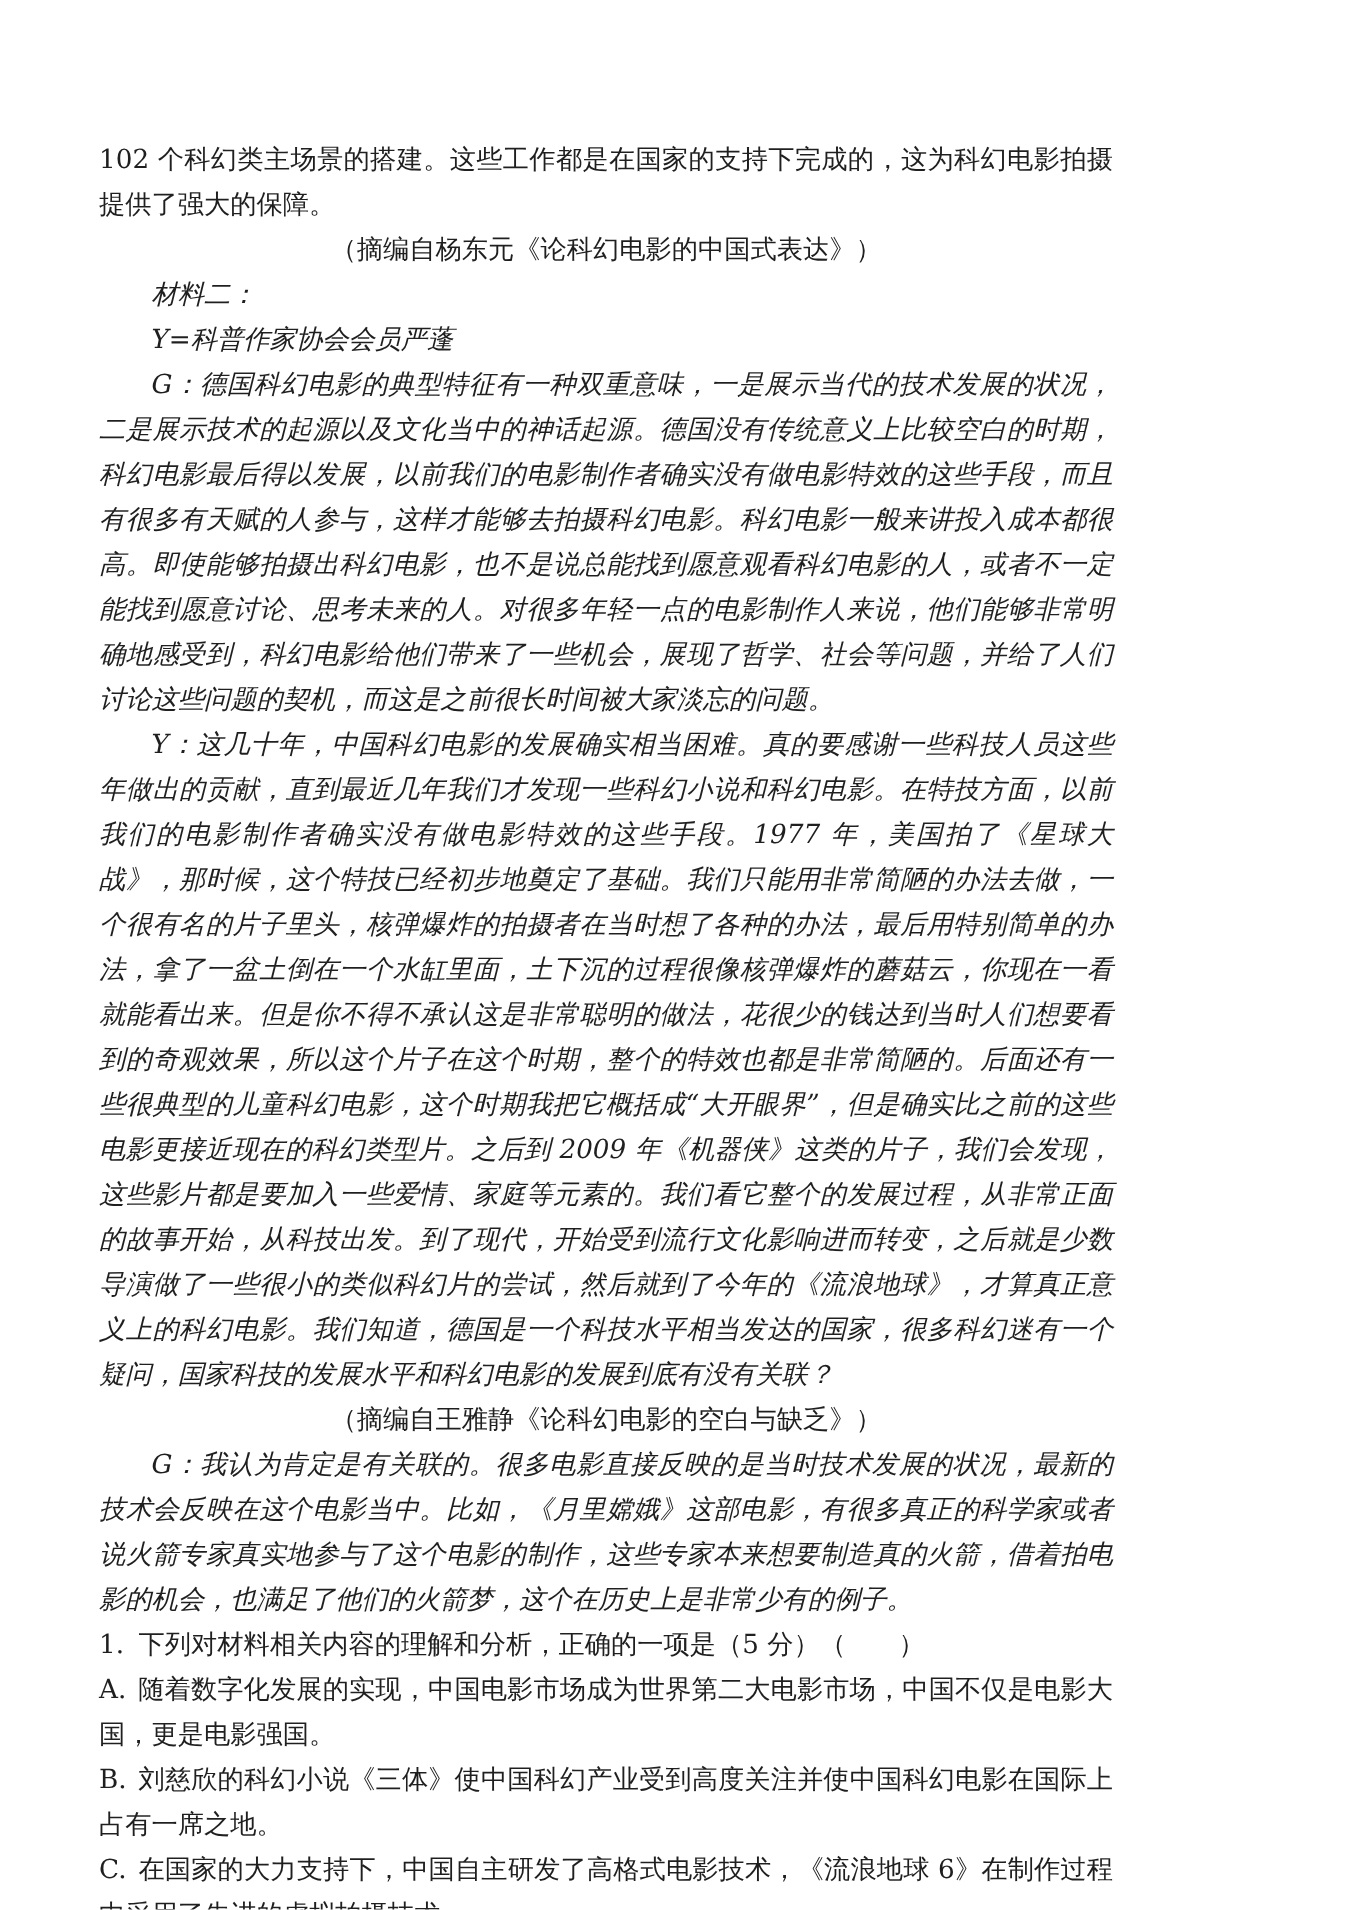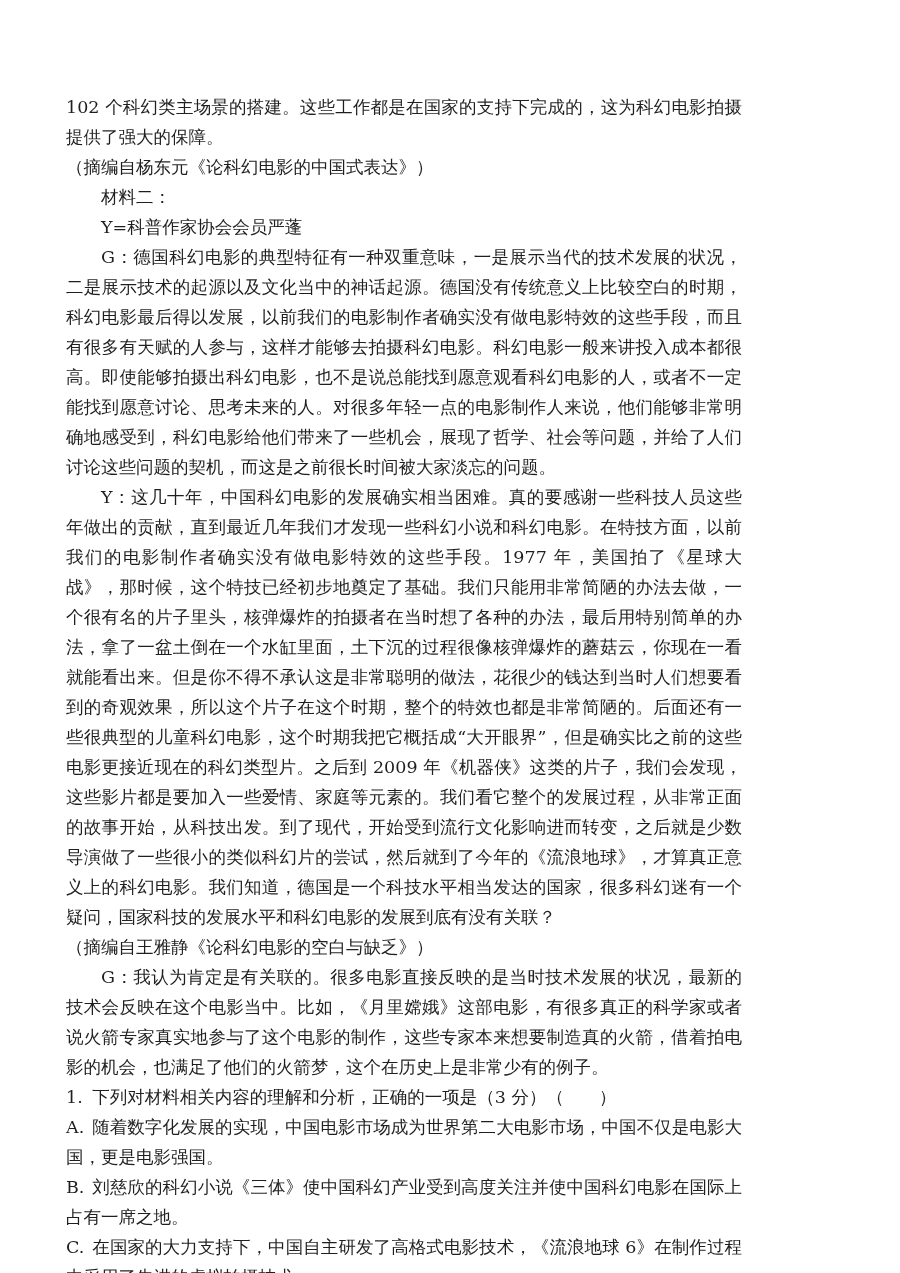--- a/index.html
+++ b/index.html
@@ -23,22 +23,22 @@
     font-size: 17.5px;
     line-height: 30px;
     color: var(--ink);
   }
   .para {
     margin: 0;
     text-align: justify;
     text-justify: inter-character;
     word-break: break-all;
   }
-  .indent { text-indent: 2em; }
-  .align-right { text-align: left; }
+  .indent { text-indent: 2em; font-style: italic; }
+  .align-right { text-align: center; }
   .opt-label { margin-right: 0.45em; }
   .q-number { margin-right: 0.55em; }
 </style>
 </head>
 <body>
 
 <div class="page">
 
   <p class="para">102 个科幻类主场景的搭建。这些工作都是在国家的支持下完成的，这为科幻电影拍摄提供了强大的保障。</p>
 
@@ -52,21 +52,21 @@
   <p class="para indent">G：德国科幻电影的典型特征有一种双重意味，一是展示当代的技术发展的状况，二是展示技术的起源以及文化当中的神话起源。德国没有传统意义上比较空白的时期，科幻电影最后得以发展，以前我们的电影制作者确实没有做电影特效的这些手段，而且有很多有天赋的人参与，这样才能够去拍摄科幻电影。科幻电影一般来讲投入成本都很高。即使能够拍摄出科幻电影，也不是说总能找到愿意观看科幻电影的人，或者不一定能找到愿意讨论、思考未来的人。对很多年轻一点的电影制作人来说，他们能够非常明确地感受到，科幻电影给他们带来了一些机会，展现了哲学、社会等问题，并给了人们讨论这些问题的契机，而这是之前很长时间被大家淡忘的问题。</p>
 
   <p class="para indent">Y：这几十年，中国科幻电影的发展确实相当困难。真的要感谢一些科技人员这些年做出的贡献，直到最近几年我们才发现一些科幻小说和科幻电影。在特技方面，以前我们的电影制作者确实没有做电影特效的这些手段。1977 年，美国拍了《星球大战》，那时候，这个特技已经初步地奠定了基础。我们只能用非常简陋的办法去做，一个很有名的片子里头，核弹爆炸的拍摄者在当时想了各种的办法，最后用特别简单的办法，拿了一盆土倒在一个水缸里面，土下沉的过程很像核弹爆炸的蘑菇云，你现在一看就能看出来。但是你不得不承认这是非常聪明的做法，花很少的钱达到当时人们想要看到的奇观效果，所以这个片子在这个时期，整个的特效也都是非常简陋的。后面还有一些很典型的儿童科幻电影，这个时期我把它概括成“大开眼界”，但是确实比之前的这些电影更接近现在的科幻类型片。之后到 2009 年《机器侠》这类的片子，我们会发现，这些影片都是要加入一些爱情、家庭等元素的。我们看它整个的发展过程，从非常正面的故事开始，从科技出发。到了现代，开始受到流行文化影响进而转变，之后就是少数导演做了一些很小的类似科幻片的尝试，然后就到了今年的《流浪地球》，才算真正意义上的科幻电影。我们知道，德国是一个科技水平相当发达的国家，很多科幻迷有一个疑问，国家科技的发展水平和科幻电影的发展到底有没有关联？</p>
 
   <p class="para align-right">（摘编自王雅静《论科幻电影的空白与缺乏》）</p>
 
   <p class="para indent">G：我认为肯定是有关联的。很多电影直接反映的是当时技术发展的状况，最新的技术会反映在这个电影当中。比如，《月里嫦娥》这部电影，有很多真正的科学家或者说火箭专家真实地参与了这个电影的制作，这些专家本来想要制造真的火箭，借着拍电影的机会，也满足了他们的火箭梦，这个在历史上是非常少有的例子。</p>
 
   <div>
     <p class="para">
-      <span class="q-number">1.</span><span>下列对材料相关内容的理解和分析，正确的一项是（3 分）（　　）</span>
+      <span class="q-number">1.</span><span>下列对材料相关内容的理解和分析，正确的一项是（5 分）（　　）</span>
     </p>
     <p class="para">
       <span class="opt-label">A.</span><span>随着数字化发展的实现，中国电影市场成为世界第二大电影市场，中国不仅是电影大国，更是电影强国。</span>
     </p>
     <p class="para">
       <span class="opt-label">B.</span><span>刘慈欣的科幻小说《三体》使中国科幻产业受到高度关注并使中国科幻电影在国际上占有一席之地。</span>
     </p>
     <p class="para">
       <span class="opt-label">C.</span><span>在国家的大力支持下，中国自主研发了高格式电影技术，《流浪地球 6》在制作过程中采用了先进的虚拟拍摄技术。</span>
     </p>

